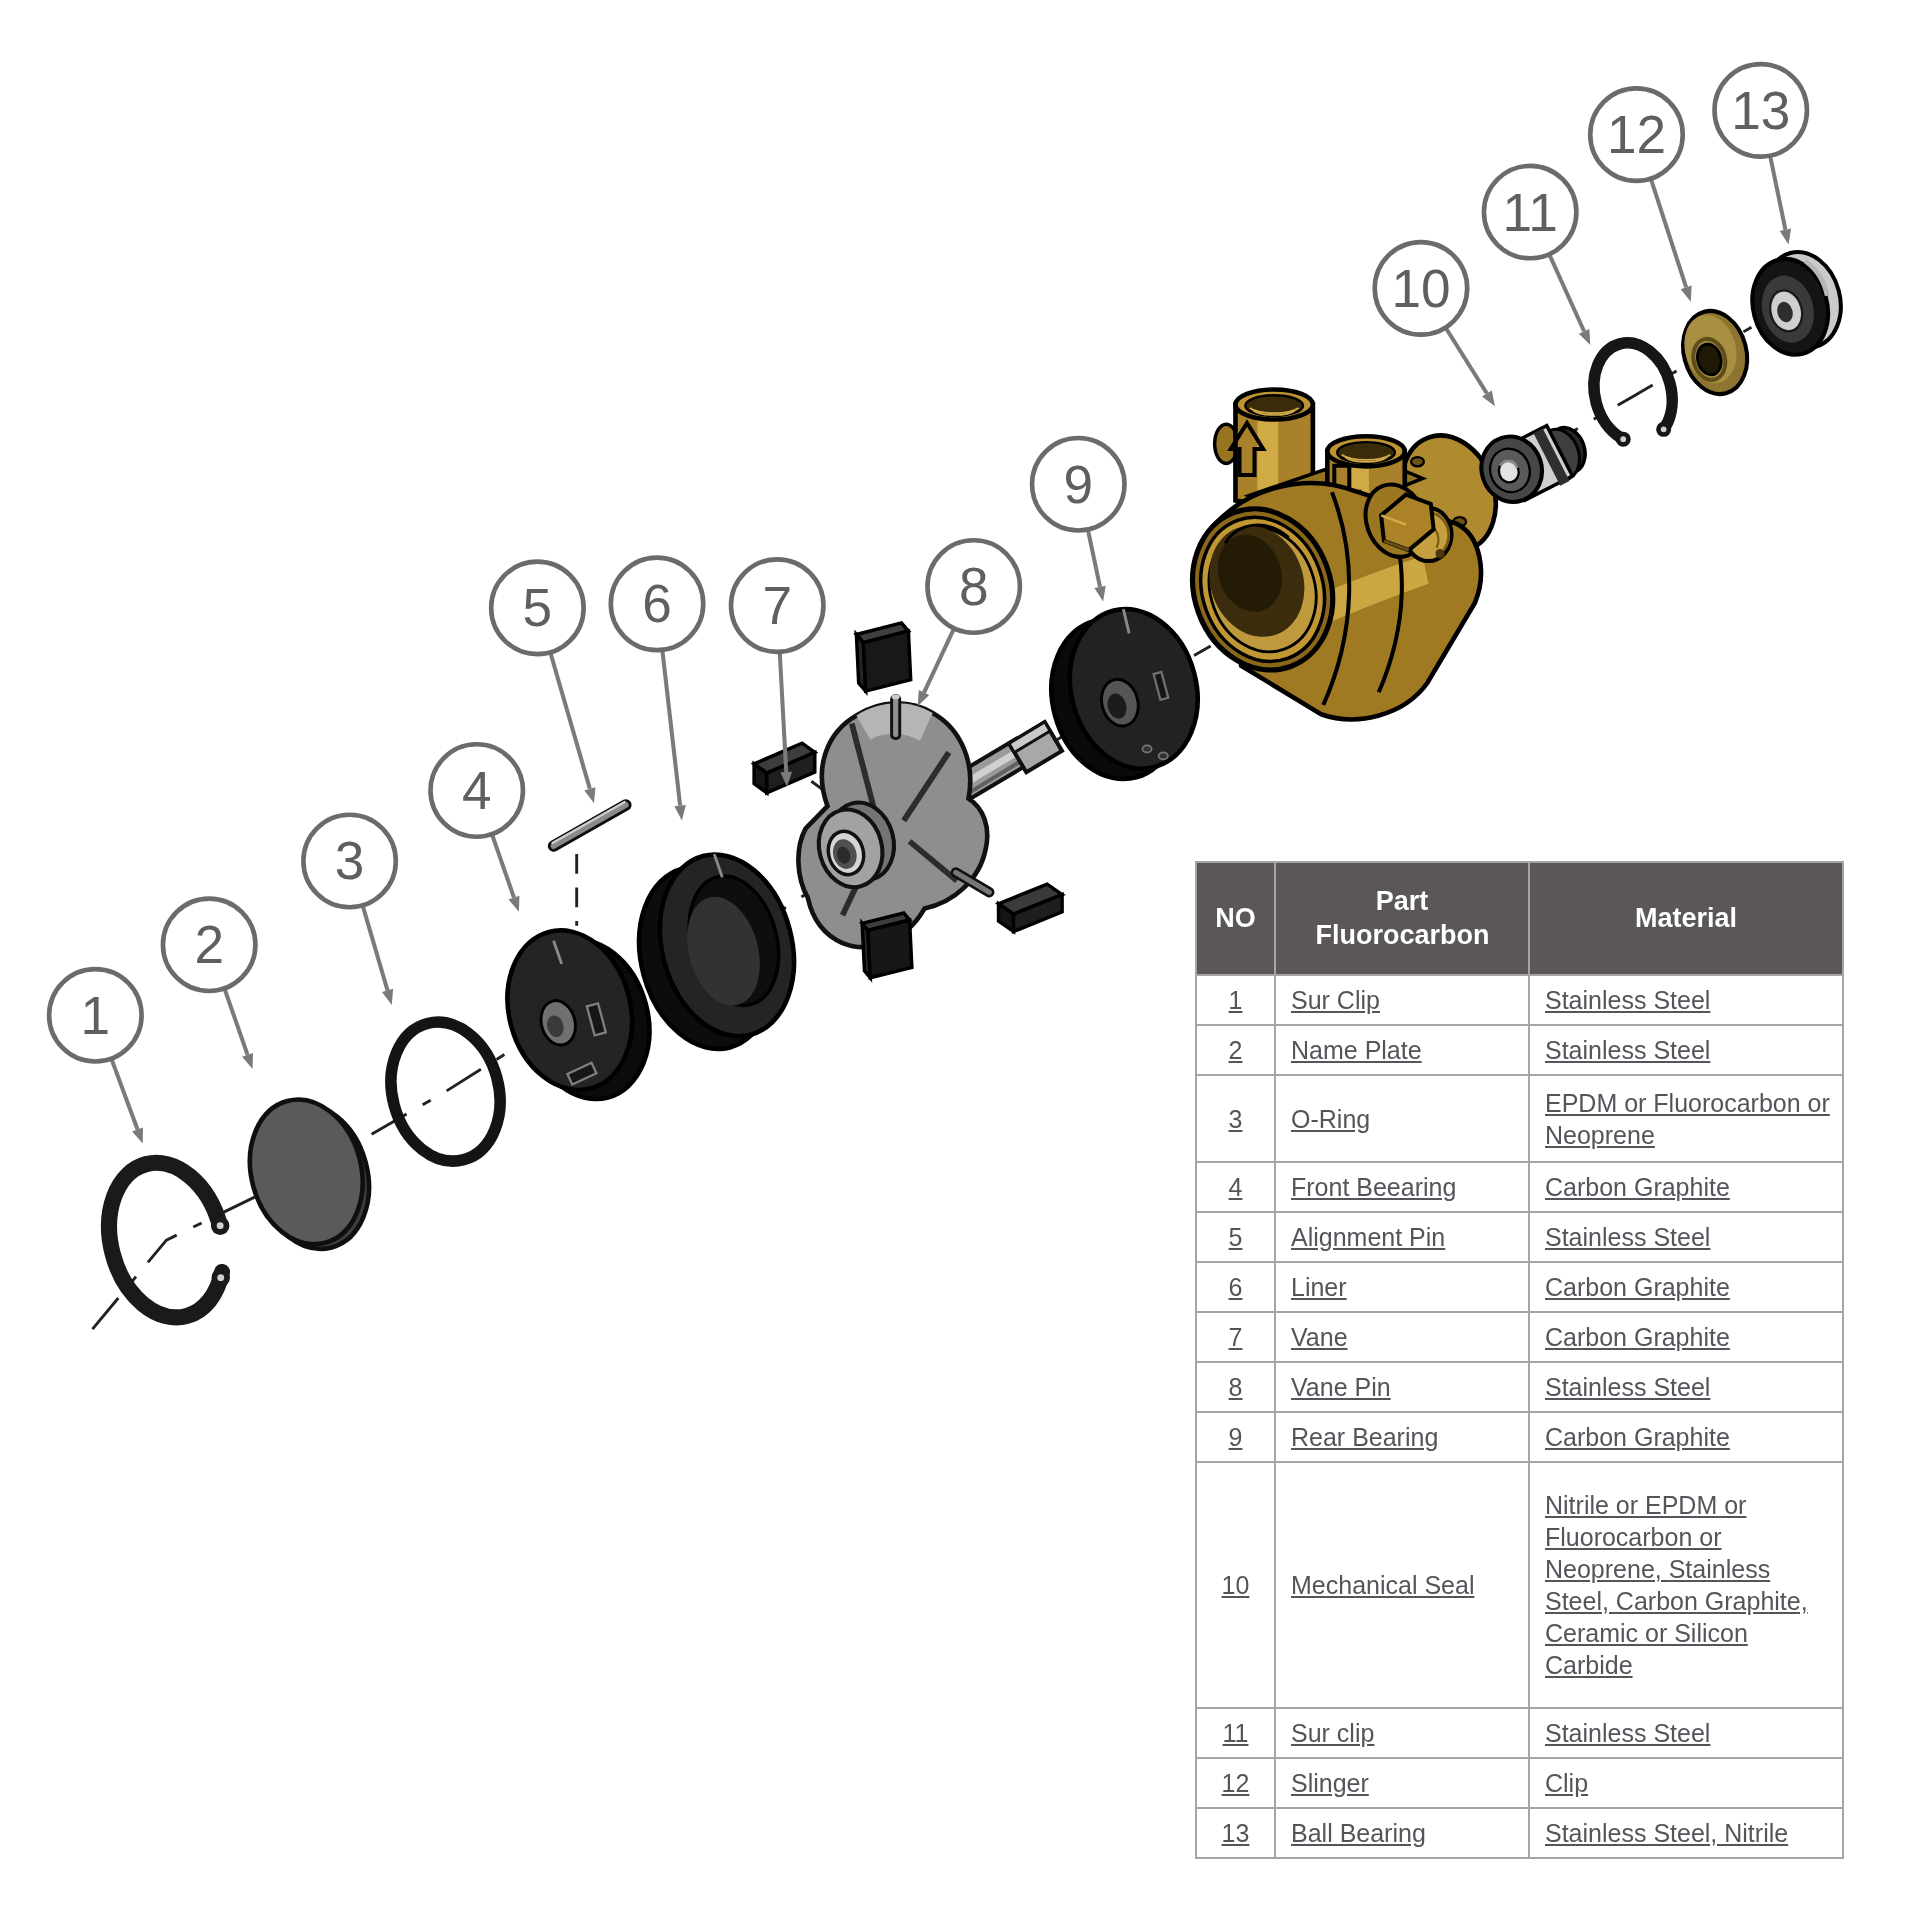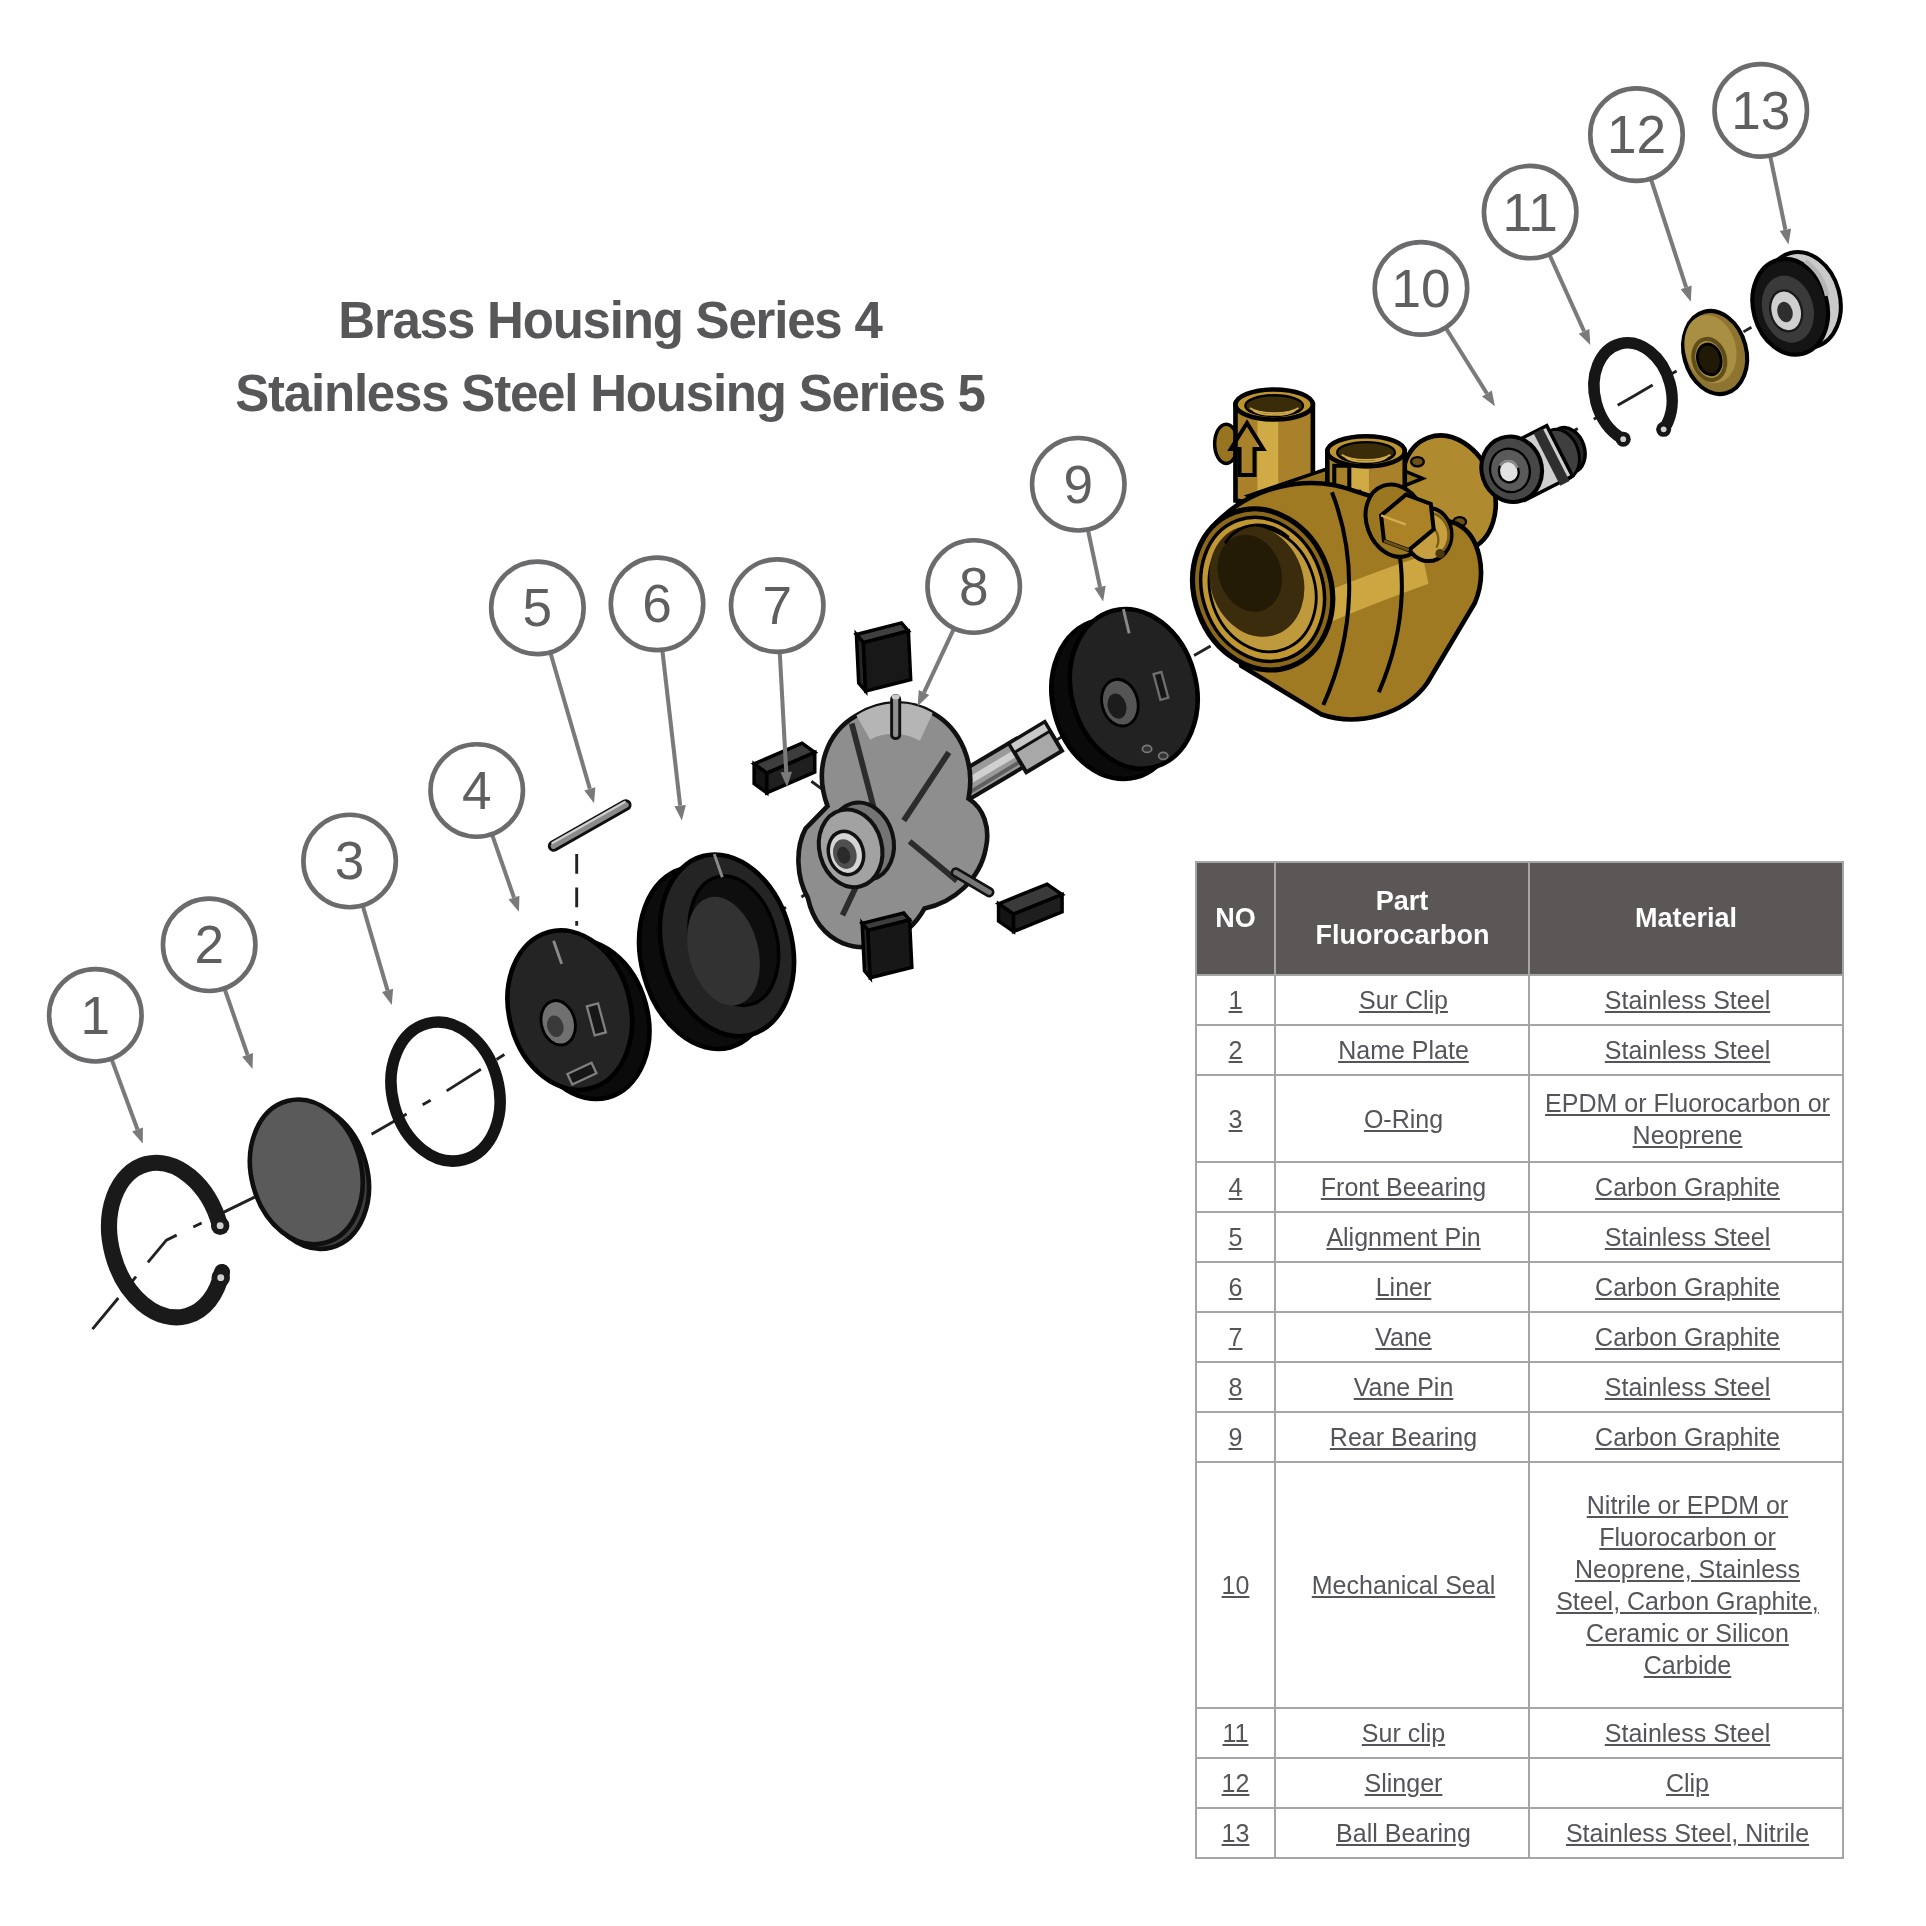--- a/index.html
+++ b/index.html
@@ -14,21 +14,21 @@
                table-layout:fixed;color:#53555a;text-decoration:underline;}
   .parts-table col.c-no{width:79px;}
   .parts-table col.c-part{width:254px;}
   .parts-table col.c-mat{width:314px;}
   .parts-table th,.parts-table td{border:2.3px solid #a5a5a5;vertical-align:middle;}
   .parts-table thead th{background:#5b5757;color:#ffffff;font-size:27px;font-weight:600;
                         text-align:center;height:109px;line-height:1.25;}
   .parts-table thead th span{display:inline-block;max-width:173px;}
   .parts-table td{font-size:25px;line-height:32px;}
   .parts-table td.no{text-align:center;}
-  .parts-table td.part,.parts-table td.mat{text-align:center;padding-left:15px;padding-right:12px;}
+  .parts-table td.part,.parts-table td.mat{text-align:left;padding-left:15px;padding-right:12px;}
 </style>
 </head>
 <body>
 
 <div class="stage">
 
   <svg width="1926" height="1926" viewBox="0 0 3333 3333">
 
     <g stroke="#222222" stroke-width="5" fill="none" stroke-dasharray="70 32 16 32">
       <polyline points="160,2300 288,2146 526,2030 771,1889 992,1750 1253,1640 1470,1498 1796,1302 1960,1195 2095,1118"></polyline>
@@ -290,24 +290,20 @@
         <text x="2459" y="531" text-anchor="middle" font-size="92" fill="#5f5f61" font-family="&quot;Liberation Sans&quot;, sans-serif">10</text>
         <circle cx="2648" cy="367" r="80" fill="#ffffff" stroke="#6b6b6d" stroke-width="8"></circle>
         <text x="2648" y="399" text-anchor="middle" font-size="92" fill="#5f5f61" font-family="&quot;Liberation Sans&quot;, sans-serif">11</text>
         <circle cx="2832" cy="233" r="80" fill="#ffffff" stroke="#6b6b6d" stroke-width="8"></circle>
         <text x="2832" y="265" text-anchor="middle" font-size="92" fill="#5f5f61" font-family="&quot;Liberation Sans&quot;, sans-serif">12</text>
         <circle cx="3047" cy="191" r="80" fill="#ffffff" stroke="#6b6b6d" stroke-width="8"></circle>
         <text x="3047" y="223" text-anchor="middle" font-size="92" fill="#5f5f61" font-family="&quot;Liberation Sans&quot;, sans-serif">13</text>
       </g>
   </svg>
 
-  <div class="title">
-    <div>Brass Housing Series 4</div>
-    <div>Stainless Steel Housing Series 5</div>
-  </div>
 
   <table class="parts-table">
     <colgroup>
         <col class="c-no">
         <col class="c-part">
         <col class="c-mat">
       </colgroup>
     <thead>
       <tr>
         <th><span>NO</span></th>

